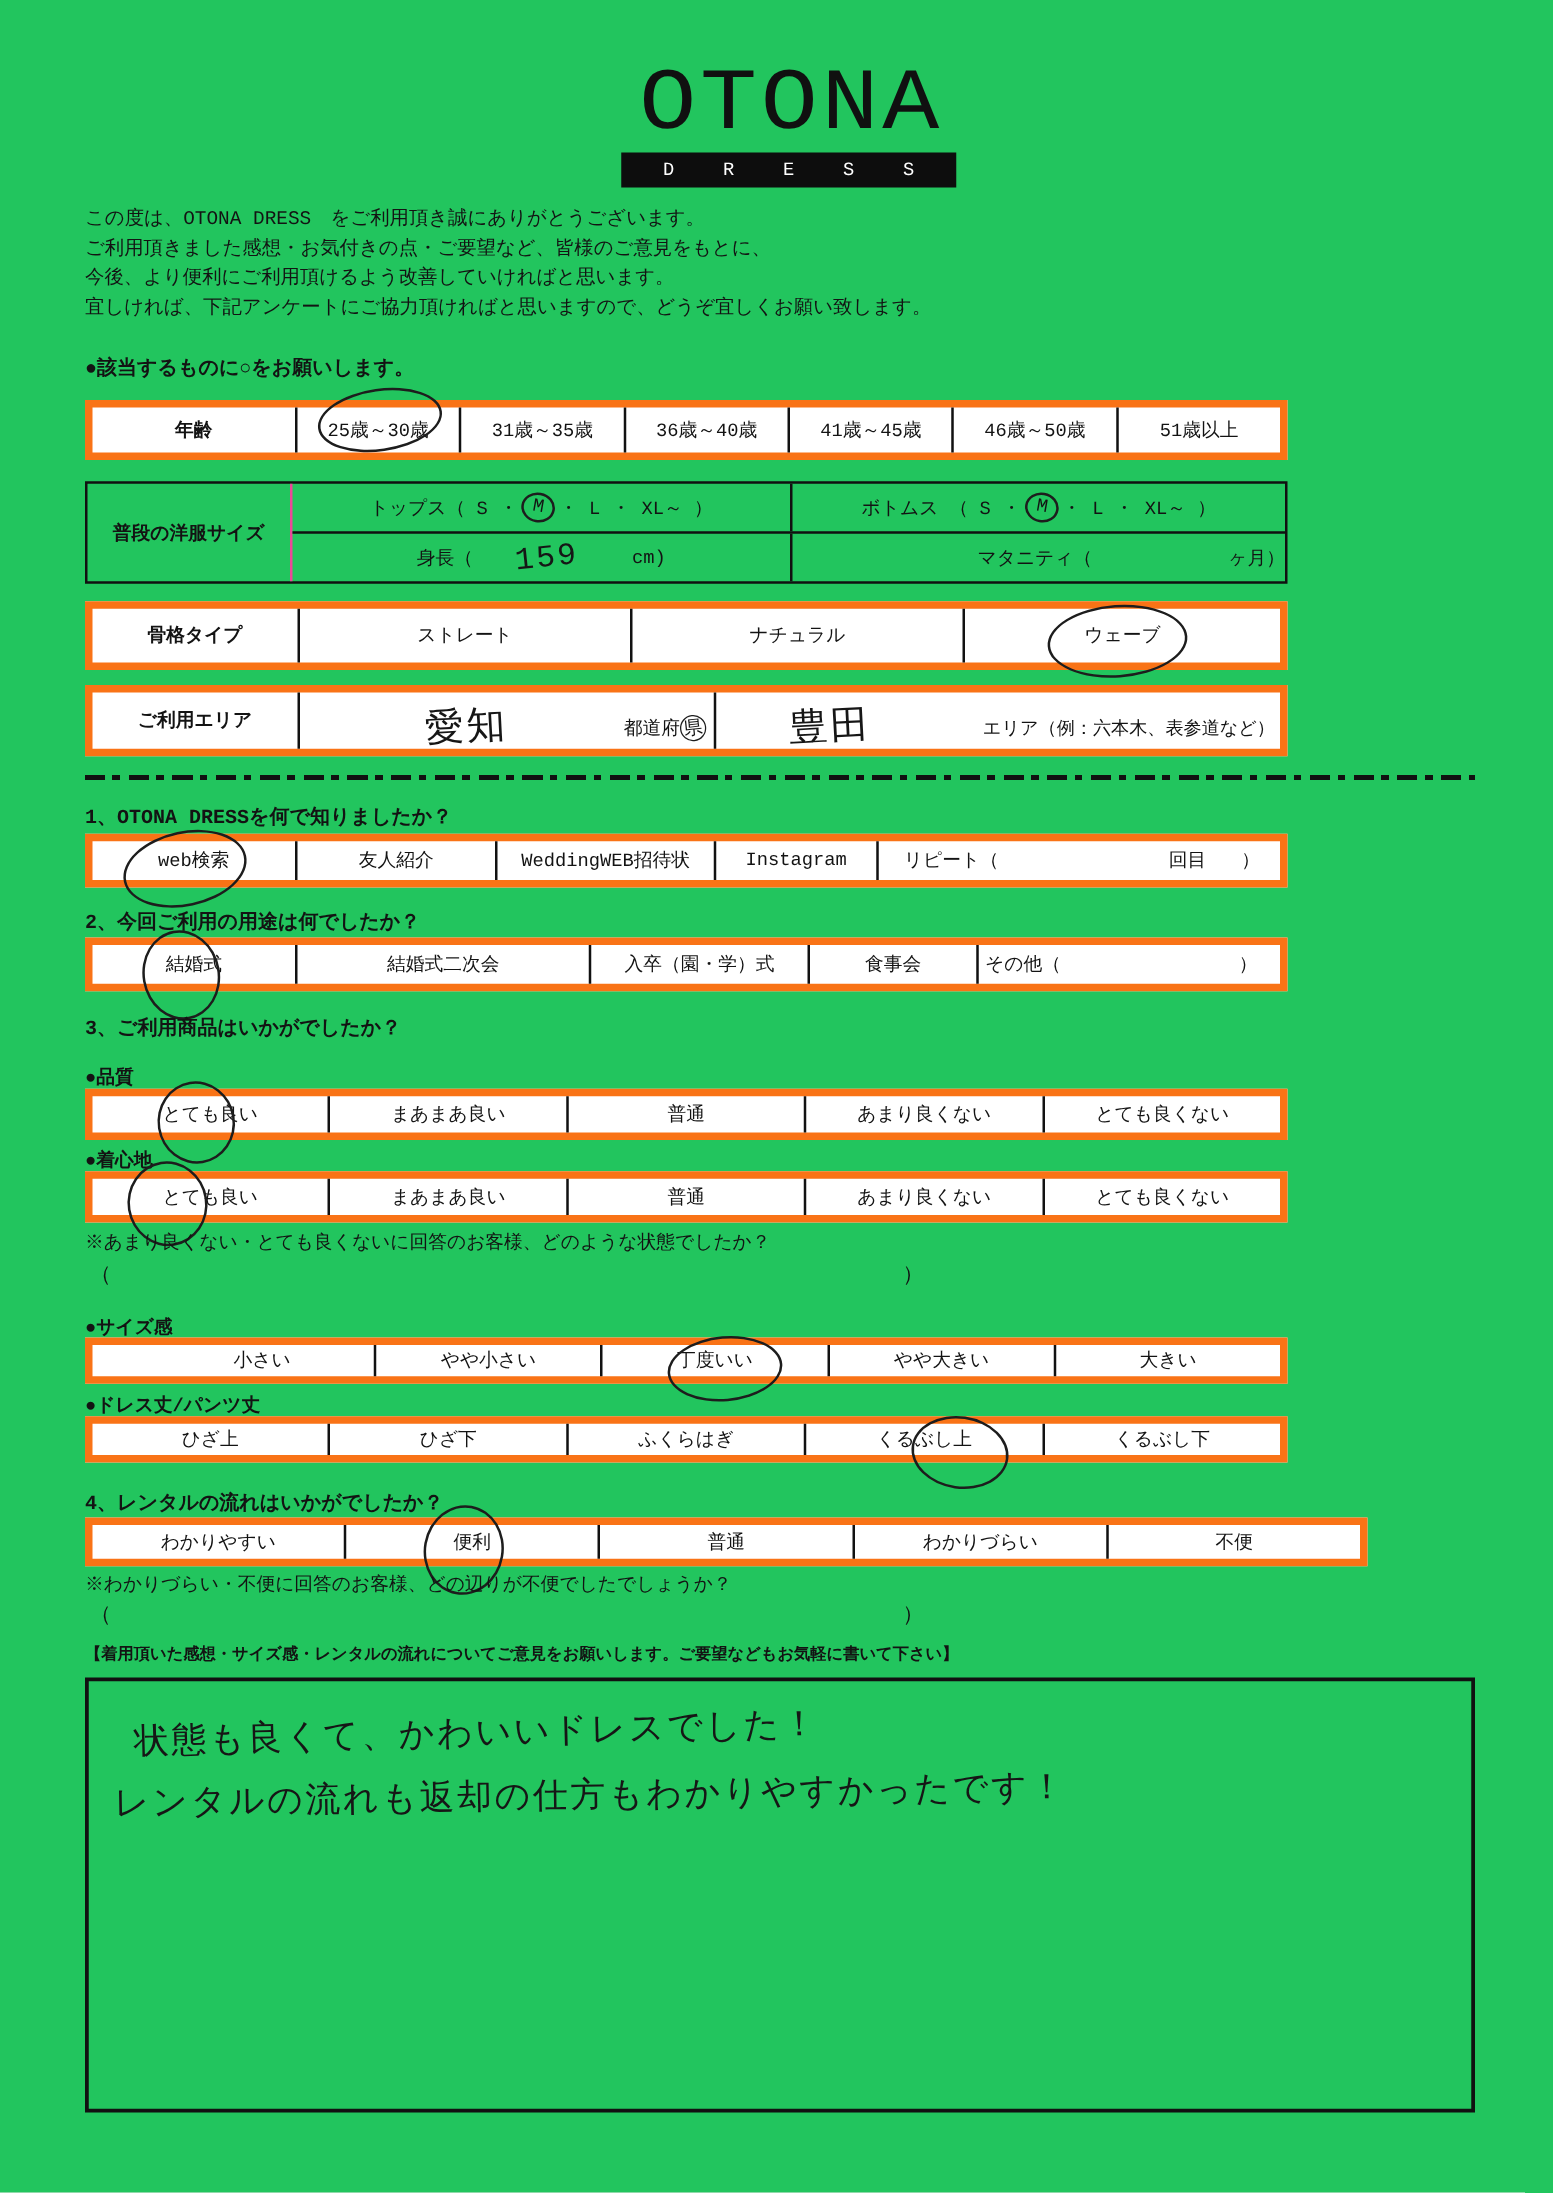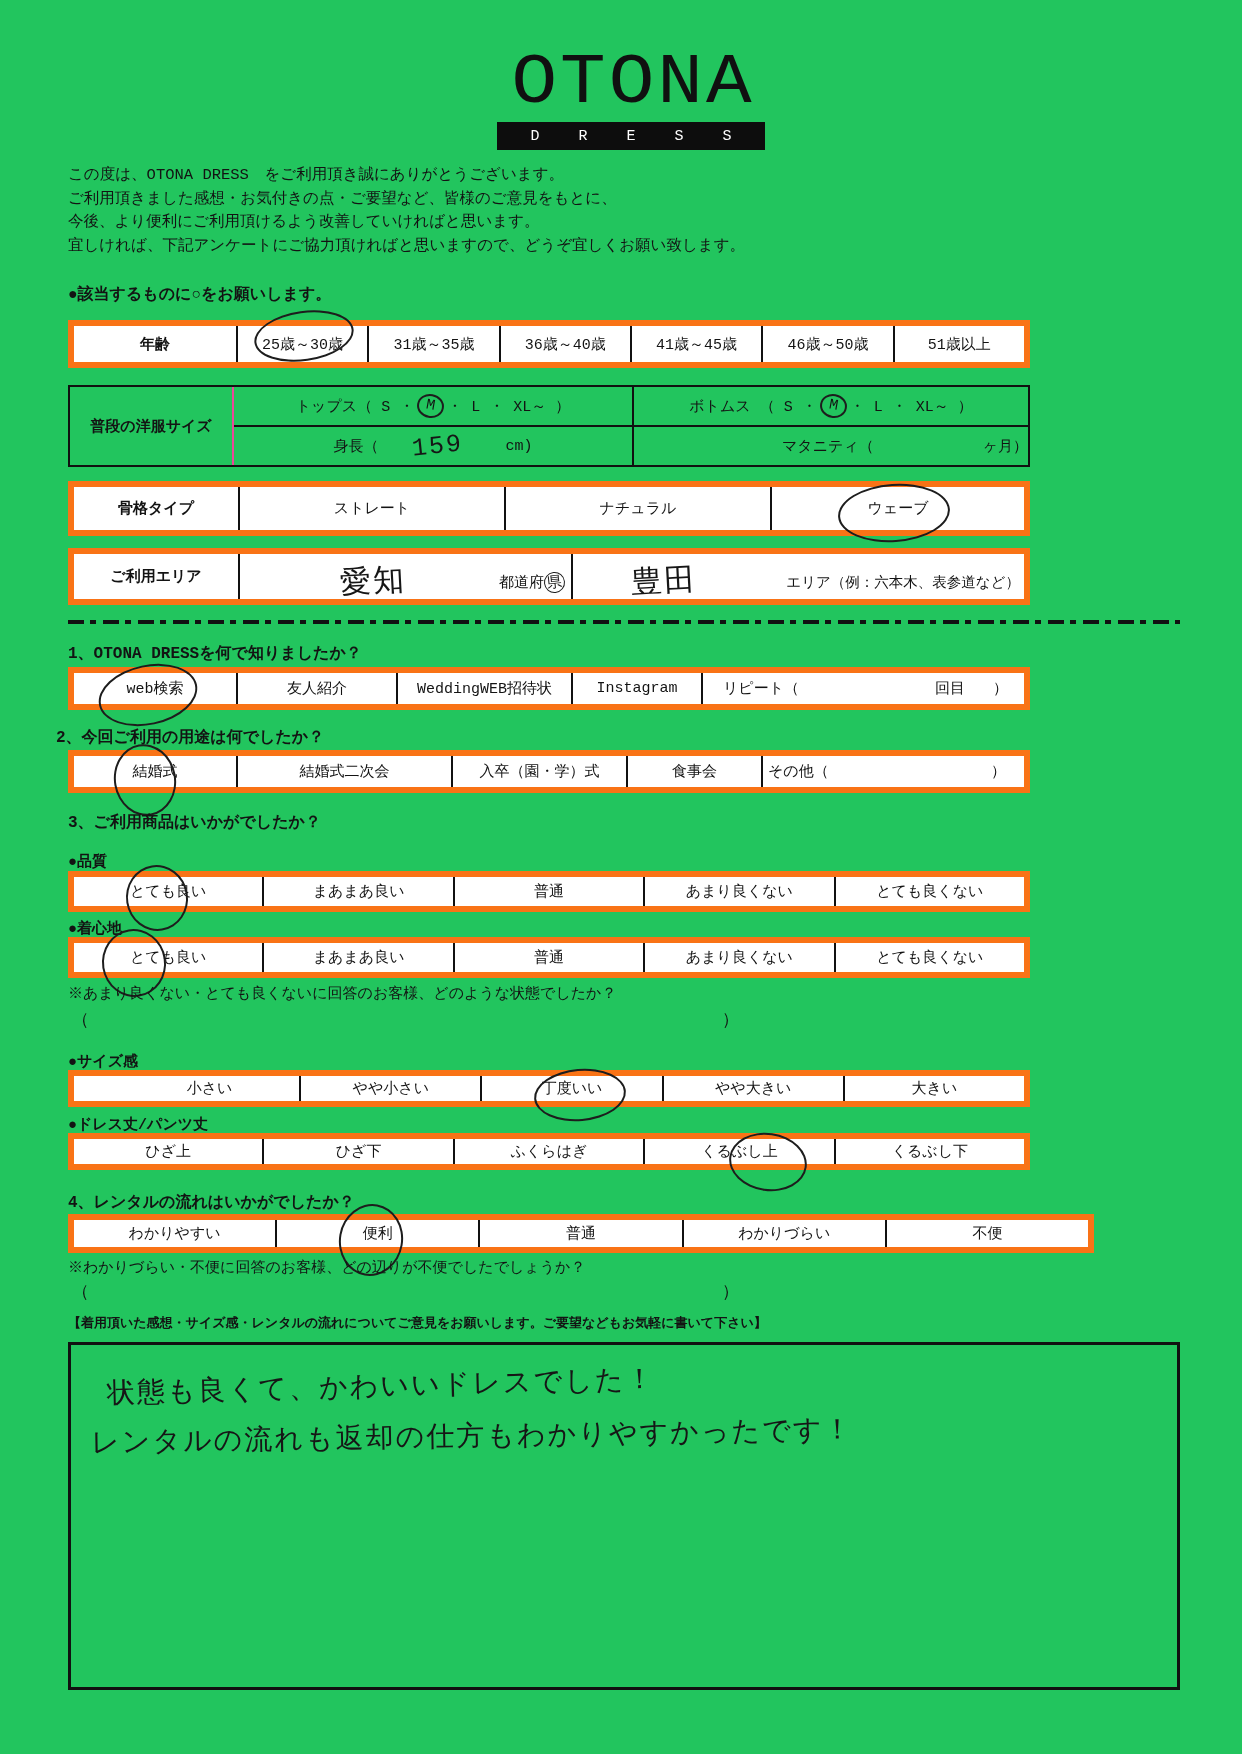--- a/index.html
+++ b/index.html
@@ -167,27 +167,27 @@
     <div class="cell" style="width:160px;">友人紹介</div>
     <div class="cell" style="width:175px;">WeddingWEB招待状</div>
     <div class="cell" style="width:130px;">Instagram</div>
     <div class="cell" style="flex:1; justify-content:flex-start; padding:0 16px 0 20px;">
       <span>リピート（</span>
       <span style="margin-left:auto;">回目</span>
       <span style="margin-left:28px;">）</span>
     </div>
   </div>
 
-  <div class="h-bold" style="left:56px; top:727px;">2、今回ご利用の用途は何でしたか？</div>
+  <div class="h-bold" style="left:68px; top:727px;">2、今回ご利用の用途は何でしたか？</div>
   <div class="tbl" style="left:68px; top:750px; width:962px; height:43px;">
     <div class="cell" style="width:162px;">
       <span>結婚式</span>
       <span class="circle" style="left:40px; top:-12px; width:58px; height:68px; transform:rotate(-10deg);"></span>
     </div>
-    <div class="cell" style="width:215px;">結婚式二次会</div>
+    <div class="cell" style="width:235px;">結婚式二次会</div>
     <div class="cell" style="width:175px;">入卒（園・学）式</div>
     <div class="cell" style="width:135px;">食事会</div>
     <div class="cell" style="flex:1; justify-content:flex-start; padding:0 18px 0 5px;">
       <span>その他（</span>
       <span style="margin-left:auto;">）</span>
     </div>
   </div>
 
   <div class="h-bold" style="left:68px; top:812px;">3、ご利用商品はいかがでしたか？</div>
 

